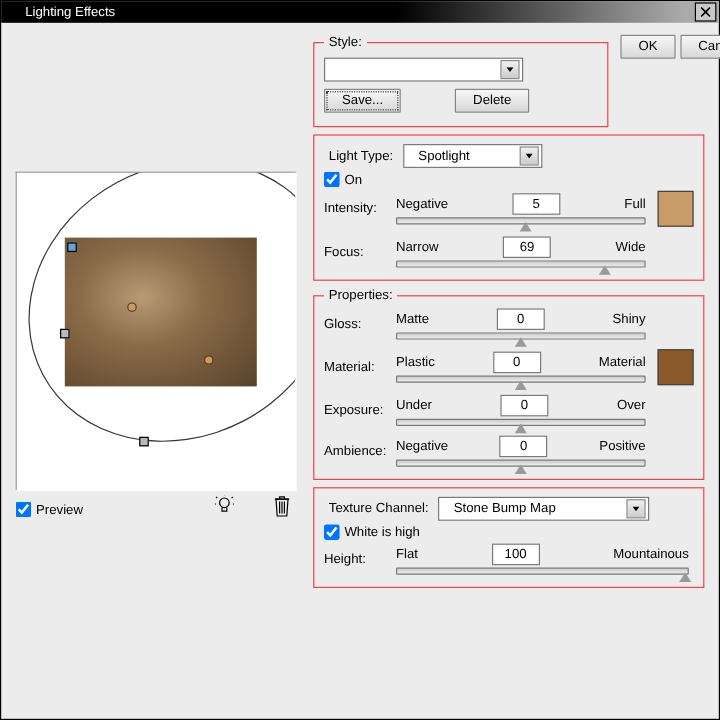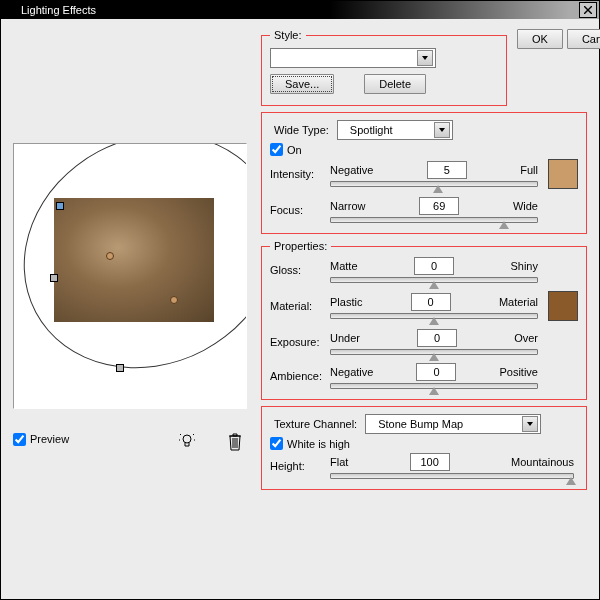--- a/index.html
+++ b/index.html
@@ -5,21 +5,21 @@
   html,body{margin:0;padding:0;background:#f8f8f8;font-family:"Tahoma",Arial,sans-serif;font-size:11px;color:#000}
   .win{width:600px;height:600px;border:1px solid #000;box-sizing:border-box;background:#ececec;position:relative}
   .titlebar{height:18px;background:linear-gradient(90deg,#000 0%,#000 55%,#aaa 95%);color:#fff;font-size:11px;line-height:18px;padding-left:20px;position:relative}
   .titlebar .close{position:absolute;right:2px;top:1px;width:16px;height:14px;background:#c8c8c8;border:1px solid #000;display:flex;align-items:center;justify-content:center}
   .titlebar .close svg{width:8px;height:8px}
   .body{position:absolute;top:18px;left:0;right:0;bottom:0}
   .left-area{position:absolute;left:12px;top:124px;width:234px}
   .preview-canvas{width:232px;height:264px;background:#fff;border:1px solid #999;border-right-color:#fff;border-bottom-color:#fff;position:relative;overflow:hidden}
   .preview-canvas .texture{position:absolute;left:40px;top:54px;width:160px;height:124px;background:radial-gradient(ellipse 110% 110% at 40% 40%,#b89a75 0%,#8a6b48 30%,#5f492f 70%,#3f2f1a 100%)}
   .preview-canvas .ellipse{position:absolute;left:6px;top:-6px;width:260px;height:224px;border:1px solid #333;border-radius:50%;transform:rotate(-28deg);transform-origin:center}
-  .preview-row{display:flex;align-items:flex-start;margin-top:24px}
+  .preview-row{display:flex;align-items:flex-end;margin-top:4px}
   .preview-row input[type=checkbox]{margin:0 4px 0 0}
   .preview-row .spacer{flex:1}
   .icon-img{width:16px;height:18px;margin-right:32px}
   .right-area{position:absolute;left:260px;right:12px;top:10px}
   fieldset{border:1px solid #ef4444;margin:0 0 6px 0;padding:4px 8px 8px 8px}
   legend{padding:0 4px;font-size:11px}
   .row{display:flex;align-items:center;margin:3px 0}
   .lab{width:56px;font-size:11px}
   .btn{height:20px;background:linear-gradient(#f6f6f6,#d8d8d8);border:1px solid #888;border-radius:1px;font-size:11px;padding:0 14px;cursor:pointer}
   .btn.dotted{outline:1px dotted #444;outline-offset:-3px}
@@ -101,29 +101,29 @@
         <div class="row">
           <div class="combo" style="width:150px">
             <span></span>
             <div class="arrow">
                 <svg width="6" height="4">
                   <path d="M0 0 L6 0 L3 4 Z" fill="#000"></path>
                 </svg>
               </div>
           </div>
         </div>
-        <div class="row" style="gap:30px;margin-top:6px">
+        <div class="row" style="gap:45px;margin-top:6px">
           <button class="btn dotted">Save...</button>
           <button class="btn">Delete</button>
         </div>
       </fieldset>
 
       <fieldset>
         <div class="row">
-          <legend style="float:left">Wide Type:</legend>
+          <legend style="float:left">Light Type:</legend>
           <div class="combo" style="width:100px;margin-left:4px">
             <span>Spotlight</span>
             <div class="arrow">
                 <svg width="6" height="4">
                   <path d="M0 0 L6 0 L3 4 Z" fill="#000"></path>
                 </svg>
               </div>
           </div>
         </div>
         <div class="checkbox-row">

